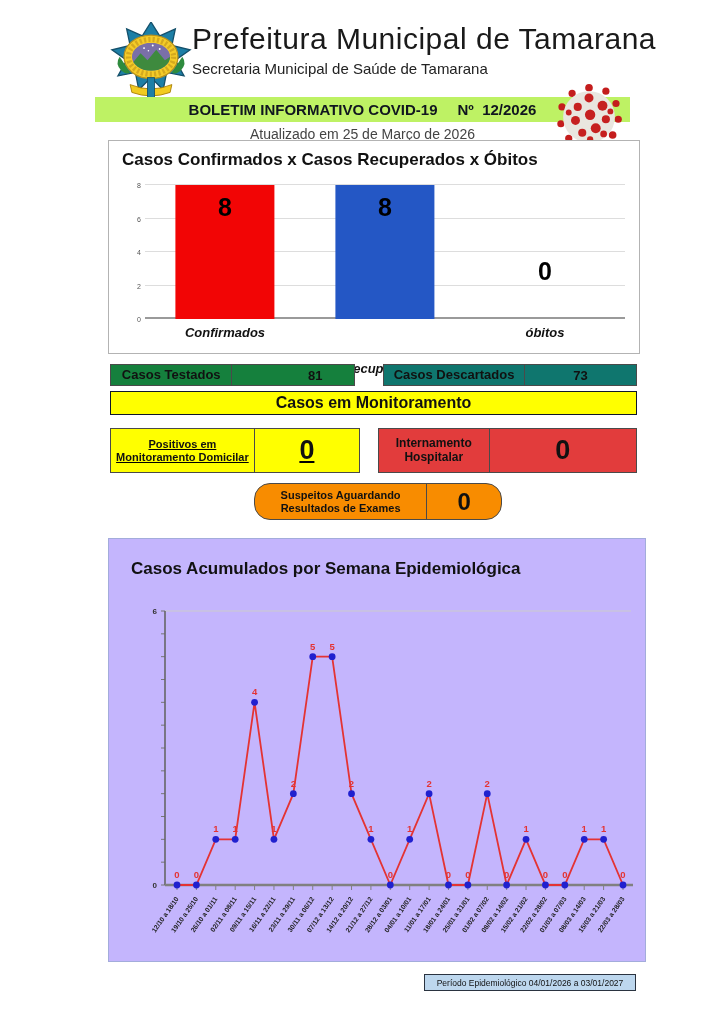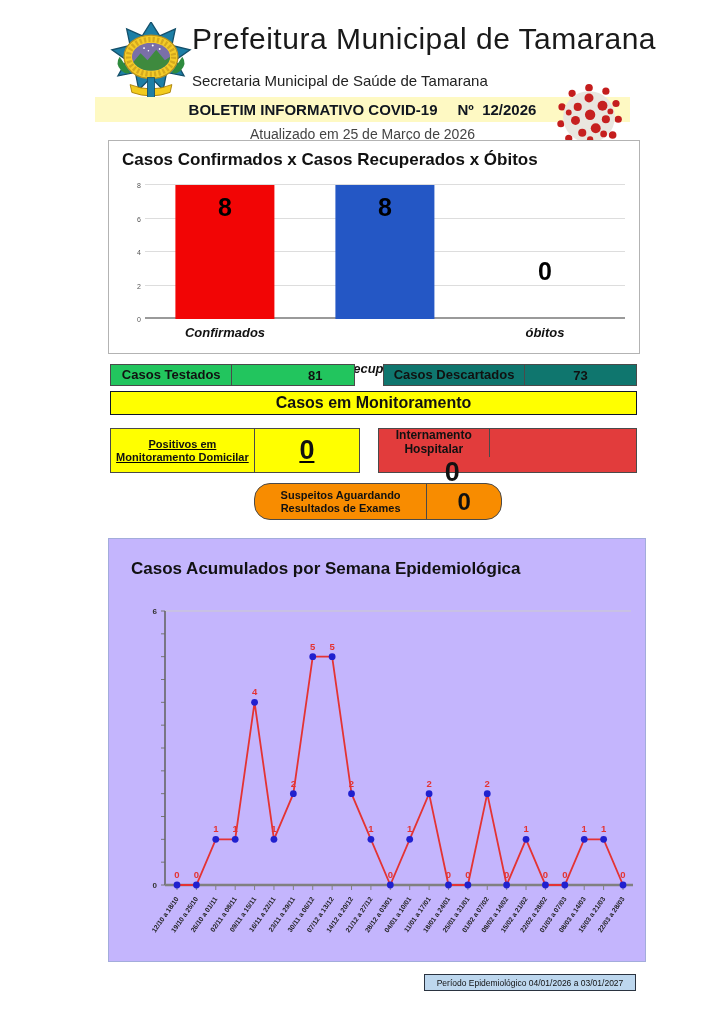--- a/index.html
+++ b/index.html
@@ -3,21 +3,21 @@
 <meta charset="utf-8">
 <style>
   * { margin:0; padding:0; box-sizing:border-box; }
   body { width:724px; height:1024px; background:#ffffff; font-family:"Liberation Sans", sans-serif; position:relative; overflow:hidden; }
   .page { position:absolute; inset:0; background:#fff; }
 
   
   .logo { position:absolute; left:106px; top:22px; width:90px; height:80px; }
   .title-wrap { position:absolute; left:192px; top:22px; width:446px; text-align:left; }
   .main-title { font-size:30px; font-weight:400; color:#1a1a1a; letter-spacing:0.5px; white-space:nowrap; }
-  .sub-title { font-size:15px; color:#222; margin-top:16px; }
+  .sub-title { font-size:15px; color:#222; margin-top:4px; }
   .bulletin-bar { position:absolute; left:95px; top:97px; width:535px; height:25px; background:#BDD7EE; display:flex; align-items:center; justify-content:center; gap:14px; }
   .bulletin-bar span { font-size:15px; font-weight:bold; color:#10161f; white-space:pre; }
   .updated { position:absolute; left:95px; top:126px; width:535px; text-align:center; font-size:14px; color:#444; }
   .virus { position:absolute; left:551px; top:81px; width:76px; height:72px; }
 
   
   .chart1-box { position:absolute; left:108px; top:140px; width:532px; height:214px; border:1px solid #b3b3b3; background:#fff; }
   .chart1-title { position:absolute; left:13px; top:9px; font-size:17px; font-weight:bold; color:#111; }
   .bar-plot { position:absolute; left:36px; top:44px; right:14px; height:134px; }
   .grid { position:absolute; left:0; right:0; height:1px; background:#ddd; }
@@ -82,21 +82,21 @@
     </g>
     <path d="M26,72 q24,10 48,0 l-2,9 q-22,8 -44,0 Z" fill="#F2CB1F" stroke="#A67C00" stroke-width="1"></path>
     <rect x="46" y="64" width="8" height="24" fill="#1D7FA6" stroke="#14506B" stroke-width="1"></rect>
   </svg>
 
   <div class="title-wrap">
     <div class="main-title">Prefeitura Municipal de Tamarana</div>
     <div class="sub-title">Secretaria Municipal de Saúde de Tamarana</div>
   </div>
 
-  <div class="bulletin-bar" style="background: #fef9c3; gap: 20px;">
+  <div class="bulletin-bar" style="background: #bef264; gap: 20px;">
     <span>BOLETIM INFORMATIVO COVID-19</span>
     <span>Nº  12/2026</span>
   </div>
   <div class="updated">Atualizado em 25 de Março de 2026</div>
 
   <svg class="virus" viewBox="0 0 64 64">
     <g fill="#C41D1D">
       <circle cx="32" cy="6" r="3.4"></circle>
         <circle cx="47" cy="9" r="3.2"></circle>
         <circle cx="56" cy="20" r="3.2"></circle>
@@ -151,34 +151,34 @@
           <div class="bar-val" style="color: rgb(0, 0, 0); bottom: 26%;">0</div>
         </div>
       </div>
     <div class="bar-cats" id="bar-cats">
         <div class="bar-cat" style="left: 0%;">Confirmados</div>
         <div class="bar-cat" style="left: 33.3333%; margin-top: 36px;">Recuperados</div>
         <div class="bar-cat" style="left: 66.6667%;">óbitos</div>
       </div>
   </div>
 
-  <div class="stat-box box-tested" style="background: #22c55e; gap: 44px;">
+  <div class="stat-box box-tested" style="background: #15803d; gap: 44px;">
     <div class="lbl">Casos Testados</div>
     <div class="val">81</div>
   </div>
   <div class="stat-box box-discard" style="background: #0f766e;">
     <div class="lbl">Casos Descartados</div>
     <div class="val">73</div>
   </div>
   <div class="monitor-bar" style="background: rgb(255, 255, 0);">Casos em Monitoramento</div>
   <div class="stat-box box-home" style="background: rgb(255, 255, 0); text-decoration: underline;">
     <div class="lbl">Positivos em Monitoramento Domicilar</div>
     <div class="val">0</div>
   </div>
-  <div class="stat-box box-hosp" style="background: rgb(226, 60, 60); flex-direction: column;">
+  <div class="stat-box box-hosp" style="background: rgb(226, 60, 60);">
     <div class="lbl">Internamento Hospitalar</div>
     <div class="val">0</div>
   </div>
   <div class="stat-box box-await" style="background: rgb(248, 140, 0);">
     <div class="lbl">Suspeitos Aguardando Resultados de Exames</div>
     <div class="val">0</div>
   </div>
 
   <div class="chart2-box">
     <div class="chart2-title">Casos Acumulados por Semana Epidemiológica</div>

